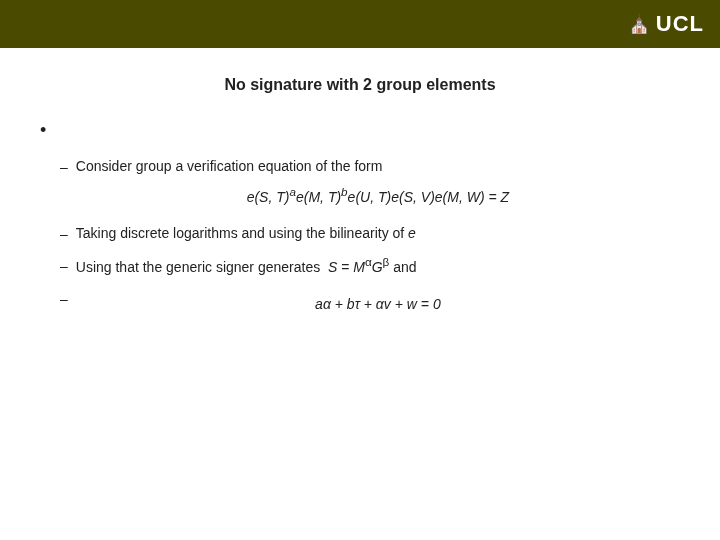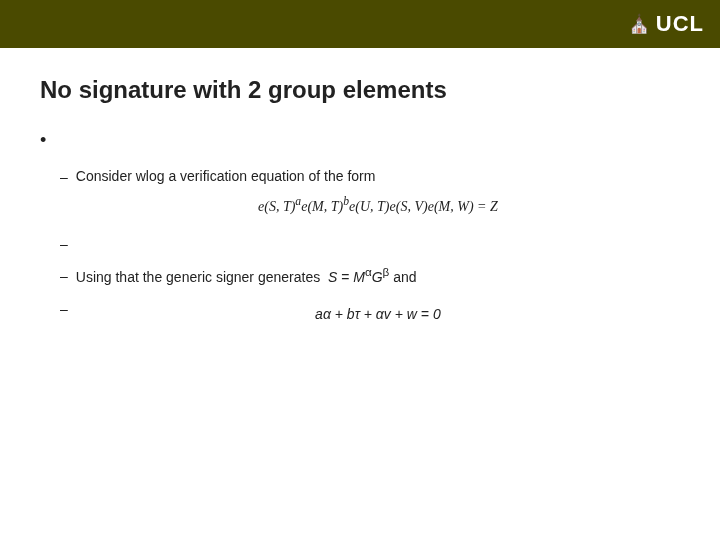--- a/index.html
+++ b/index.html
@@ -36,24 +36,25 @@
     #ucl-logo .logo-icon {
       font-size: 18px;
     }
 
     
     #main-content {
       padding: 28px 40px 20px 40px;
     }
 
     #page-title {
-      font-size: 24px;
+      font-size: 16px;
       font-weight: bold;
       color: #222222;
       margin-bottom: 24px;
+      text-align: center;
     }
 
     #content-body {
       font-size: 14px;
       color: #222222;
       line-height: 1.6;
     }
 
     .bullet-point {
       display: flex;
@@ -92,21 +93,20 @@
 
     .sub-item-text {
       flex: 1;
     }
 
     .math-line {
       display: flex;
       justify-content: center;
       margin: 6px 0 6px 0;
       font-style: italic;
-      font-family: Liberation Serif, serif;
     }
 
     .sub-item-bottom-equations {
       display: flex;
       justify-content: center;
       margin: 6px 0 4px 0;
     }
 
     .eq-left {
       flex: 1;
@@ -137,30 +137,31 @@
 
     <div class="bullet-point">
       <span class="bullet-dot">•</span>
     </div>
 
     <div class="sub-items">
 
       <div class="sub-item">
         <span class="dash">–</span>
         <div class="sub-item-text">
-          <span>Consider wlog a verification equation of the form</span>
+          <span>Consider group a verification equation of the form</span>
           <div class="math-line">
             <span><em>e</em>(<em>S</em>, <em>T</em>)<sup><em>a</em></sup><em>e</em>(<em>M</em>, <em>T</em>)<sup><em>b</em></sup><em>e</em>(<em>U</em>, <em>T</em>)<em>e</em>(<em>S</em>, <em>V</em>)<em>e</em>(<em>M</em>, <em>W</em>) = <em>Z</em></span>
           </div>
         </div>
       </div>
 
       <div class="sub-item">
         <span class="dash">–</span>
         <div class="sub-item-text">
+          <span>Taking discrete logarithms and using the bilinearity of <em>e</em></span>
         </div>
       </div>
 
       <div class="sub-item">
         <span class="dash">–</span>
         <div class="sub-item-text">
           <span>Using that the generic signer generates &nbsp;<em>S</em> = <em>M</em><sup>α</sup><em>G</em><sup>β</sup> and</span><br>
         </div>
       </div>
 

